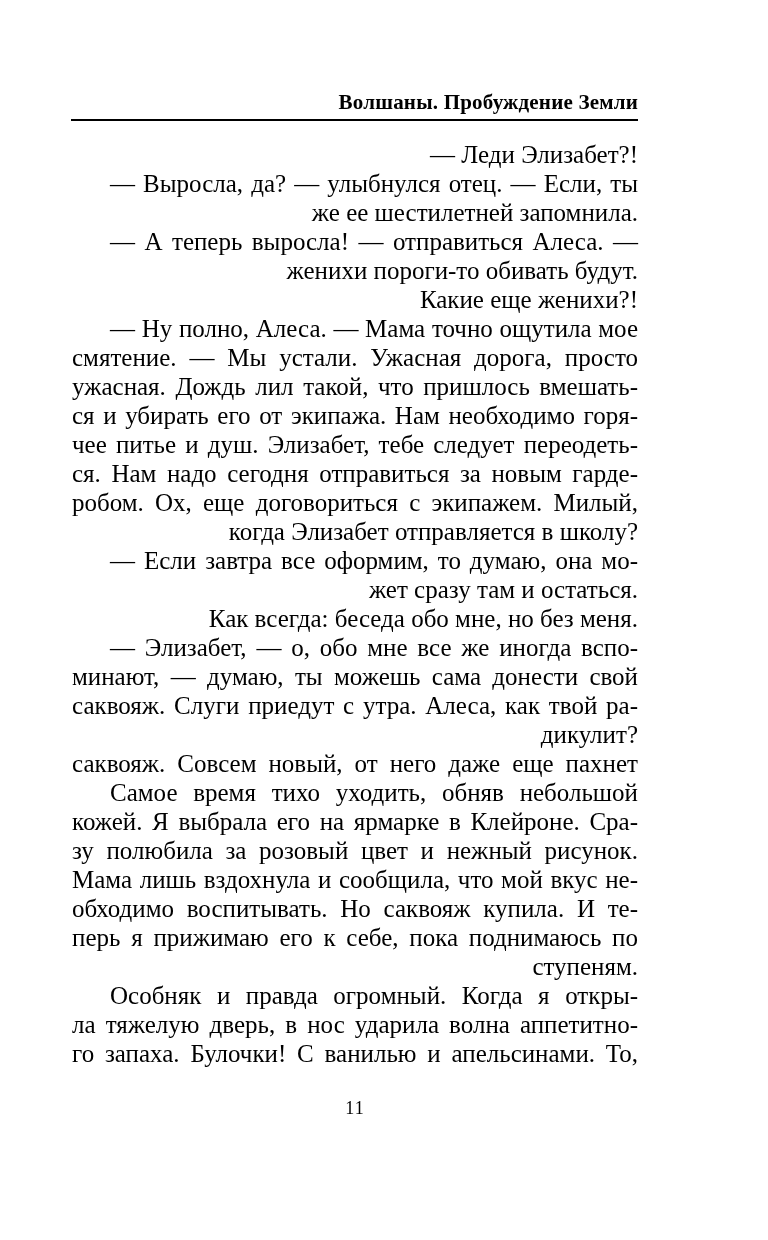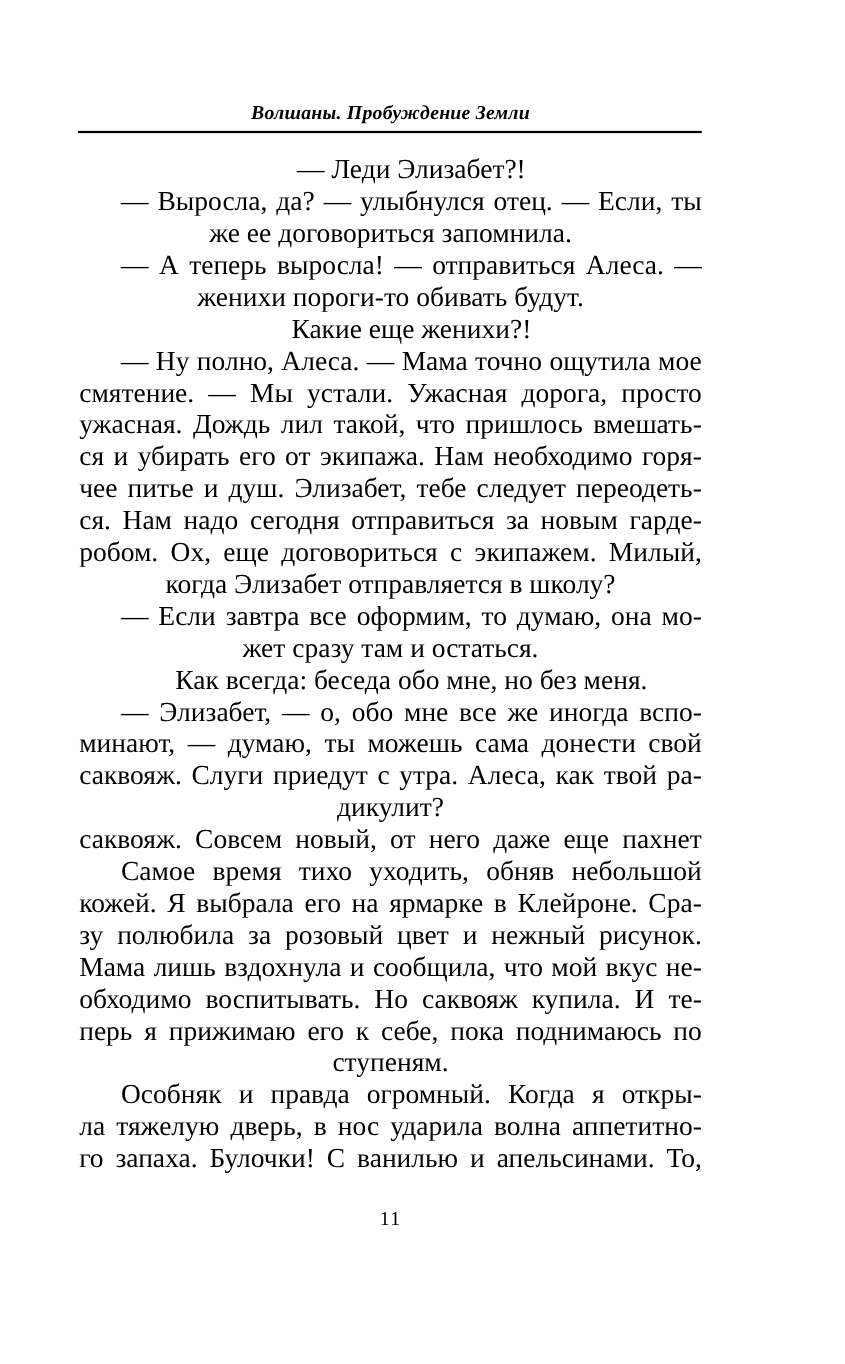--- a/index.html
+++ b/index.html
@@ -11,25 +11,24 @@
     background: #ffffff;
     color: #000000;
     font-family: "Liberation Serif", serif;
     overflow: hidden;
   }
   .running-head {
     position: absolute;
     top: 90px;
     left: 72px;
     width: 566px;
-    text-align: center;
-    font-size: 18px;
+    text-align: right;
+    font-size: 21px;
     line-height: 25px;
     font-weight: bold;
-    font-style: italic;
     letter-spacing: 0.2px;
   }
   .rule {
     position: absolute;
     top: 119px;
     left: 71px;
     width: 567px;
     height: 2px;
     background: #000000;
   }
@@ -37,21 +36,21 @@
     position: absolute;
     top: 140px;
     left: 72px;
     width: 566px;
     font-size: 25px;
     line-height: 29px;
     hyphens: none;
   }
   .line {
     height: 29px;
-    text-align: center;
+    text-align: right;
     white-space: normal;
   }
   .line.just {
     text-align: justify;
     -moz-text-align-last: justify;
     text-align-last: justify;
   }
   .line.indent { text-indent: 38px; }
   .page-number {
     position: absolute;
@@ -67,21 +66,21 @@
 <body>
 
 <div class="page">
   <div class="running-head">
     <span>Волшаны. Пробуждение Земли</span>
   </div>
   <div class="rule"></div>
   <div class="text-block" id="text-block">
       <div class="line indent">— Леди Элизабет?!</div>
       <div class="line indent just">— Выросла, да? — улыбнулся отец. — Если, ты</div>
-      <div class="line">же ее договориться запомнила.</div>
+      <div class="line">же ее шестилетней запомнила.</div>
       <div class="line indent just">— А теперь выросла! — отправиться Алеса. —</div>
       <div class="line">женихи пороги-то обивать будут.</div>
       <div class="line indent">Какие еще женихи?!</div>
       <div class="line indent just">— Ну полно, Алеса. — Мама точно ощутила мое</div>
       <div class="line just">смятение. — Мы устали. Ужасная дорога, просто</div>
       <div class="line just">ужасная. Дождь лил такой, что пришлось вмешать-</div>
       <div class="line just">ся и убирать его от экипажа. Нам необходимо горя-</div>
       <div class="line just">чее питье и душ. Элизабет, тебе следует переодеть-</div>
       <div class="line just">ся. Нам надо сегодня отправиться за новым гарде-</div>
       <div class="line just">робом. Ох, еще договориться с экипажем. Милый,</div>

